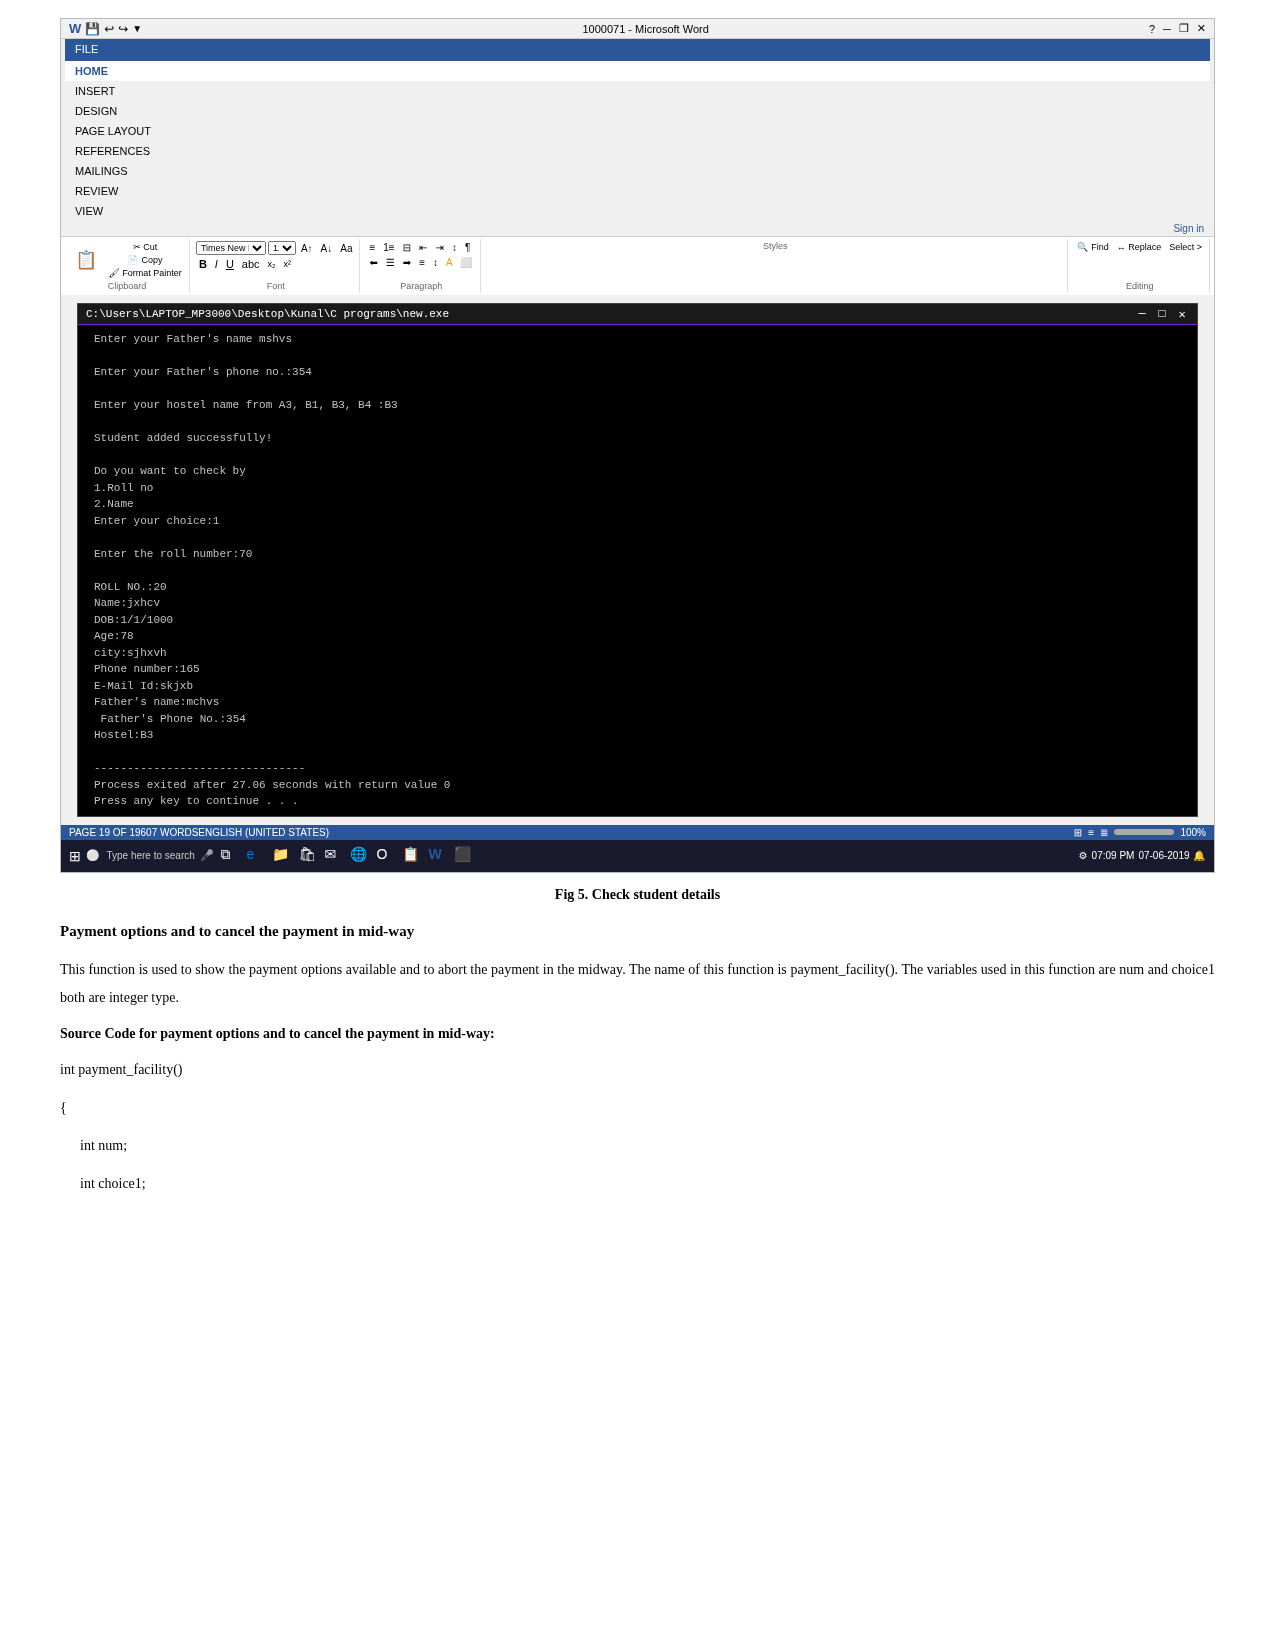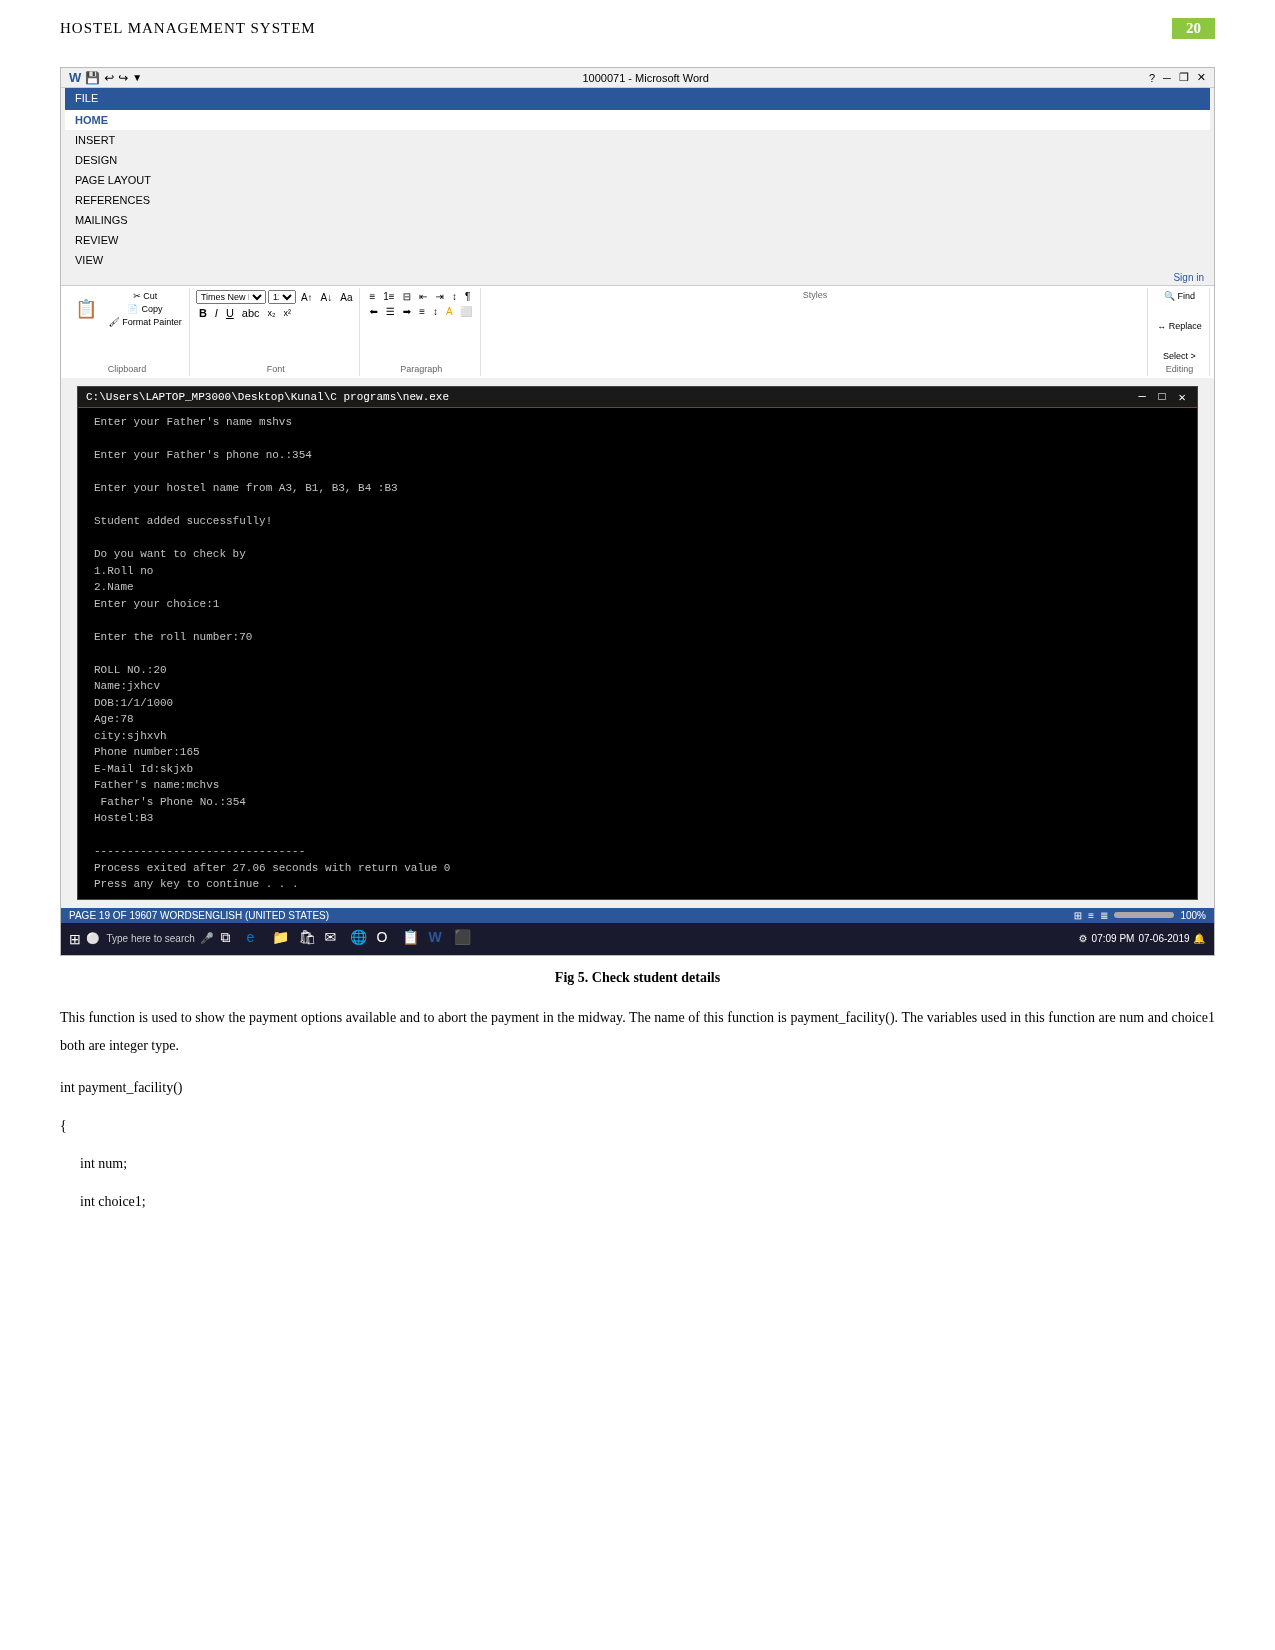--- a/index.html
+++ b/index.html
@@ -308,24 +308,20 @@
     }
     .code-indent {
       margin-left: 80px;
     }
   </style>
 </head>
 <body>
 
 <div class="page">
 
-  <div class="header">
-    <span class="header-title">HOSTEL MANAGEMENT SYSTEM</span>
-    <span class="page-number-badge">20</span>
-  </div>
 
   <div class="word-screenshot">
 
     <div class="word-titlebar">
       <div class="word-titlebar-left">
         <span style="color:#2b579a;font-weight:bold;font-size:13px;">W</span>
         <span style="font-size:12px;cursor:pointer;">💾</span>
         <span style="font-size:12px;cursor:pointer;">↩</span>
         <span style="font-size:12px;cursor:pointer;">↪</span>
         <span style="font-size:10px;cursor:pointer;">▼</span>
@@ -413,21 +409,21 @@
           </div>
         </div>
         <span class="ribbon-group-label">Paragraph</span>
       </div>
 
       <div class="ribbon-group" style="min-width:300px;flex:1;">
         <span class="ribbon-group-label">Styles</span>
       </div>
 
       <div class="ribbon-group" style="min-width:60px;">
-        <div style="display:flex;flex-direction:column;gap:18px;">
+        <div style="display:flex;gap:2px;">
           <button class="ribbon-btn" style="font-size:9px;">🔍 Find</button>
           <button class="ribbon-btn" style="font-size:9px;">↔ Replace</button>
           <button class="ribbon-btn" style="font-size:9px;">Select &gt;</button>
         </div>
         <span class="ribbon-group-label">Editing</span>
       </div>
     </div>
 
     <div class="cmd-window">
       <div class="cmd-titlebar">
@@ -508,22 +504,24 @@
         <span>🔔</span>
       </div>
     </div>
 
   </div>
 
   <div class="figure-caption">
     <strong>Fig 5. Check student details</strong>
   </div>
 
+  <div class="section-heading">Payment options and to cancel the payment in mid-way</div>
 
   <div class="body-text">This function is used to show the payment options available and to abort the payment in the midway. The name of this function is payment_facility(). The variables used in this function are num and choice1 both are integer type.</div>
 
+  <div class="subheading-bold">Source Code for payment options and to cancel the payment in mid-way:</div>
 
   <div class="code-block">int payment_facility()</div>
   <div class="code-block">{</div>
   <div class="code-block code-indent">int num;</div>
   <div class="code-block code-indent">int choice1;</div>
 
 </div>
 
 </body></html>

